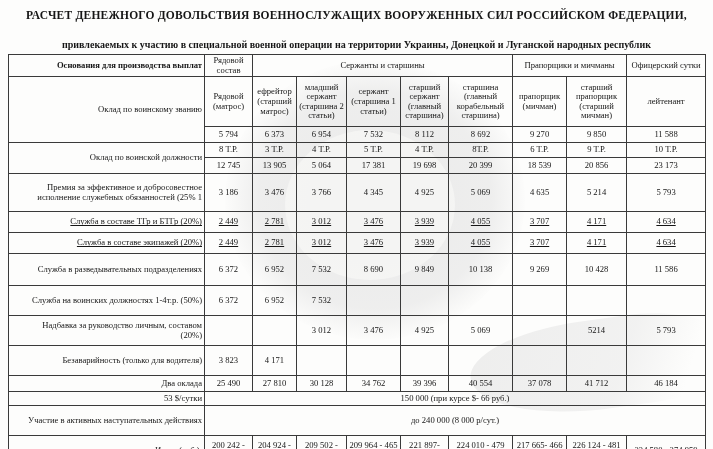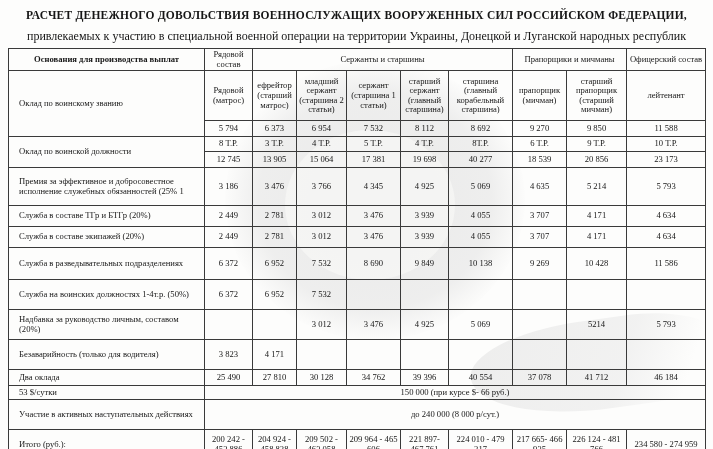--- a/index.html
+++ b/index.html
@@ -6,50 +6,50 @@
   .page{
     position:relative;
     width:713px;height:449px;
     background:#fdfdfc;
     font-family:"Liberation Serif", serif;
     color:#161616;
     overflow:hidden;
   }
   .titles{position:relative;z-index:2;text-align:center;padding-top:9px;}
   .title{font-weight:bold;font-size:11.5px;letter-spacing:.2px;}
-  .subtitle{font-weight:normal;font-size:12px;margin-top:8px;}
+  .subtitle{font-weight:bold;font-size:10px;margin-top:18px;}
   .wm{position:absolute;z-index:1;pointer-events:none;}
   .wm-oval{left:225px;top:60px;width:300px;height:280px;border-radius:50%;
     background:radial-gradient(ellipse at center,#d9d9d9 0%,#e2e2e2 55%,rgba(226,226,226,0) 72%);opacity:.55;}
   .wm-inner{left:285px;top:130px;width:170px;height:150px;border-radius:50%;background:#f6f6f5;opacity:.8;}
   .wm-swoosh{left:470px;top:320px;width:250px;height:90px;border-radius:50% 40% 30% 60%;
     background:linear-gradient(115deg,#dedede 0%,#e6e6e6 60%,rgba(230,230,230,0) 85%);opacity:.5;transform:rotate(-8deg);}
   table.pay{
     position:relative;z-index:2;
     border-collapse:collapse;table-layout:fixed;
     margin:4px 0 0 8px;width:697px;
     font-size:8.6px;line-height:1.12;
   }
   table.pay th, table.pay td{
     border:1px solid #3a3a3a;
     padding:1px 2px;
     text-align:center;vertical-align:middle;
     font-weight:normal;
     overflow:hidden;
     background:transparent;
   }
-  table.pay th.corner{font-weight:bold;text-align:center;}
-  table.pay td.rowlabel, table.pay th.rowlabel{text-align:left;padding-left:10px;}
+  table.pay th.corner{font-weight:bold;text-align:right;}
+  table.pay td.rowlabel, table.pay th.rowlabel{text-align:right;padding-left:10px;}
   tr.r-groups{height:18px;}
   tr.r-ranks{height:50px;}
   tr.r-ranksal{height:16px;}
   tr.r-grades{height:15px;}
   tr.r-possal{height:16px;}
   tr.r-h38{height:38px;}
-  tr.r-h21{height:21px;}
+  tr.r-h21{height:21px;text-decoration:underline;}
   tr.r-h32{height:32px;}
   tr.r-h30{height:30px;margin-left:10px;}
   tr.r-h16{height:16px;}
   tr.r-h14{height:14px;}
 </style>
 </head>
 <body>
 
 <div class="page">
   <div class="wm wm-oval"></div>
@@ -73,21 +73,21 @@
         <col style="width:54px">
       <col style="width:60px">
         <col style="width:79px">
     </colgroup>
     <tbody id="table-body">
         <tr class="r-groups">
           <th class="corner">Основания для производства выплат</th>
           <th colspan="1">Рядовой состав</th>
           <th colspan="5">Сержанты и старшины</th>
           <th colspan="2">Прапорщики и мичманы</th>
-          <th colspan="1">Офицерский состав</th>
+          <th colspan="1">Офицерский сутки</th>
         </tr>
         <tr class="r-ranks">
           <th class="rowlabel" rowspan="2">Оклад по воинскому званию</th>
           <th>Рядовой (матрос)</th>
           <th>ефрейтор (старший матрос)</th>
           <th>младший сержант (старшина 2 статьи)</th>
           <th>сержант (старшина 1 статьи)</th>
           <th>старший сержант (главный старшина)</th>
           <th>старшина (главный корабельный старшина)</th>
           <th>прапорщик (мичман)</th>
@@ -113,24 +113,24 @@
           <td>5 Т.Р.</td>
           <td>4 Т.Р.</td>
           <td>8Т.Р.</td>
           <td>6 Т.Р.</td>
           <td>9 Т.Р.</td>
           <td>10 Т.Р.</td>
         </tr>
         <tr class="r-possal">
           <td>12 745</td>
           <td>13 905</td>
-          <td>15 064</td>
+          <td>5 064</td>
           <td>17 381</td>
           <td>19 698</td>
-          <td>40 277</td>
+          <td>20 399</td>
           <td>18 539</td>
           <td>20 856</td>
           <td>23 173</td>
         </tr>
         <tr class="r-h38">
           <td class="rowlabel">Премия за эффективное и добросовестное исполнение служебных обязанностей (25% 1</td>
           <td>3 186</td>
           <td>3 476</td>
           <td>3 766</td>
           <td>4 345</td>

